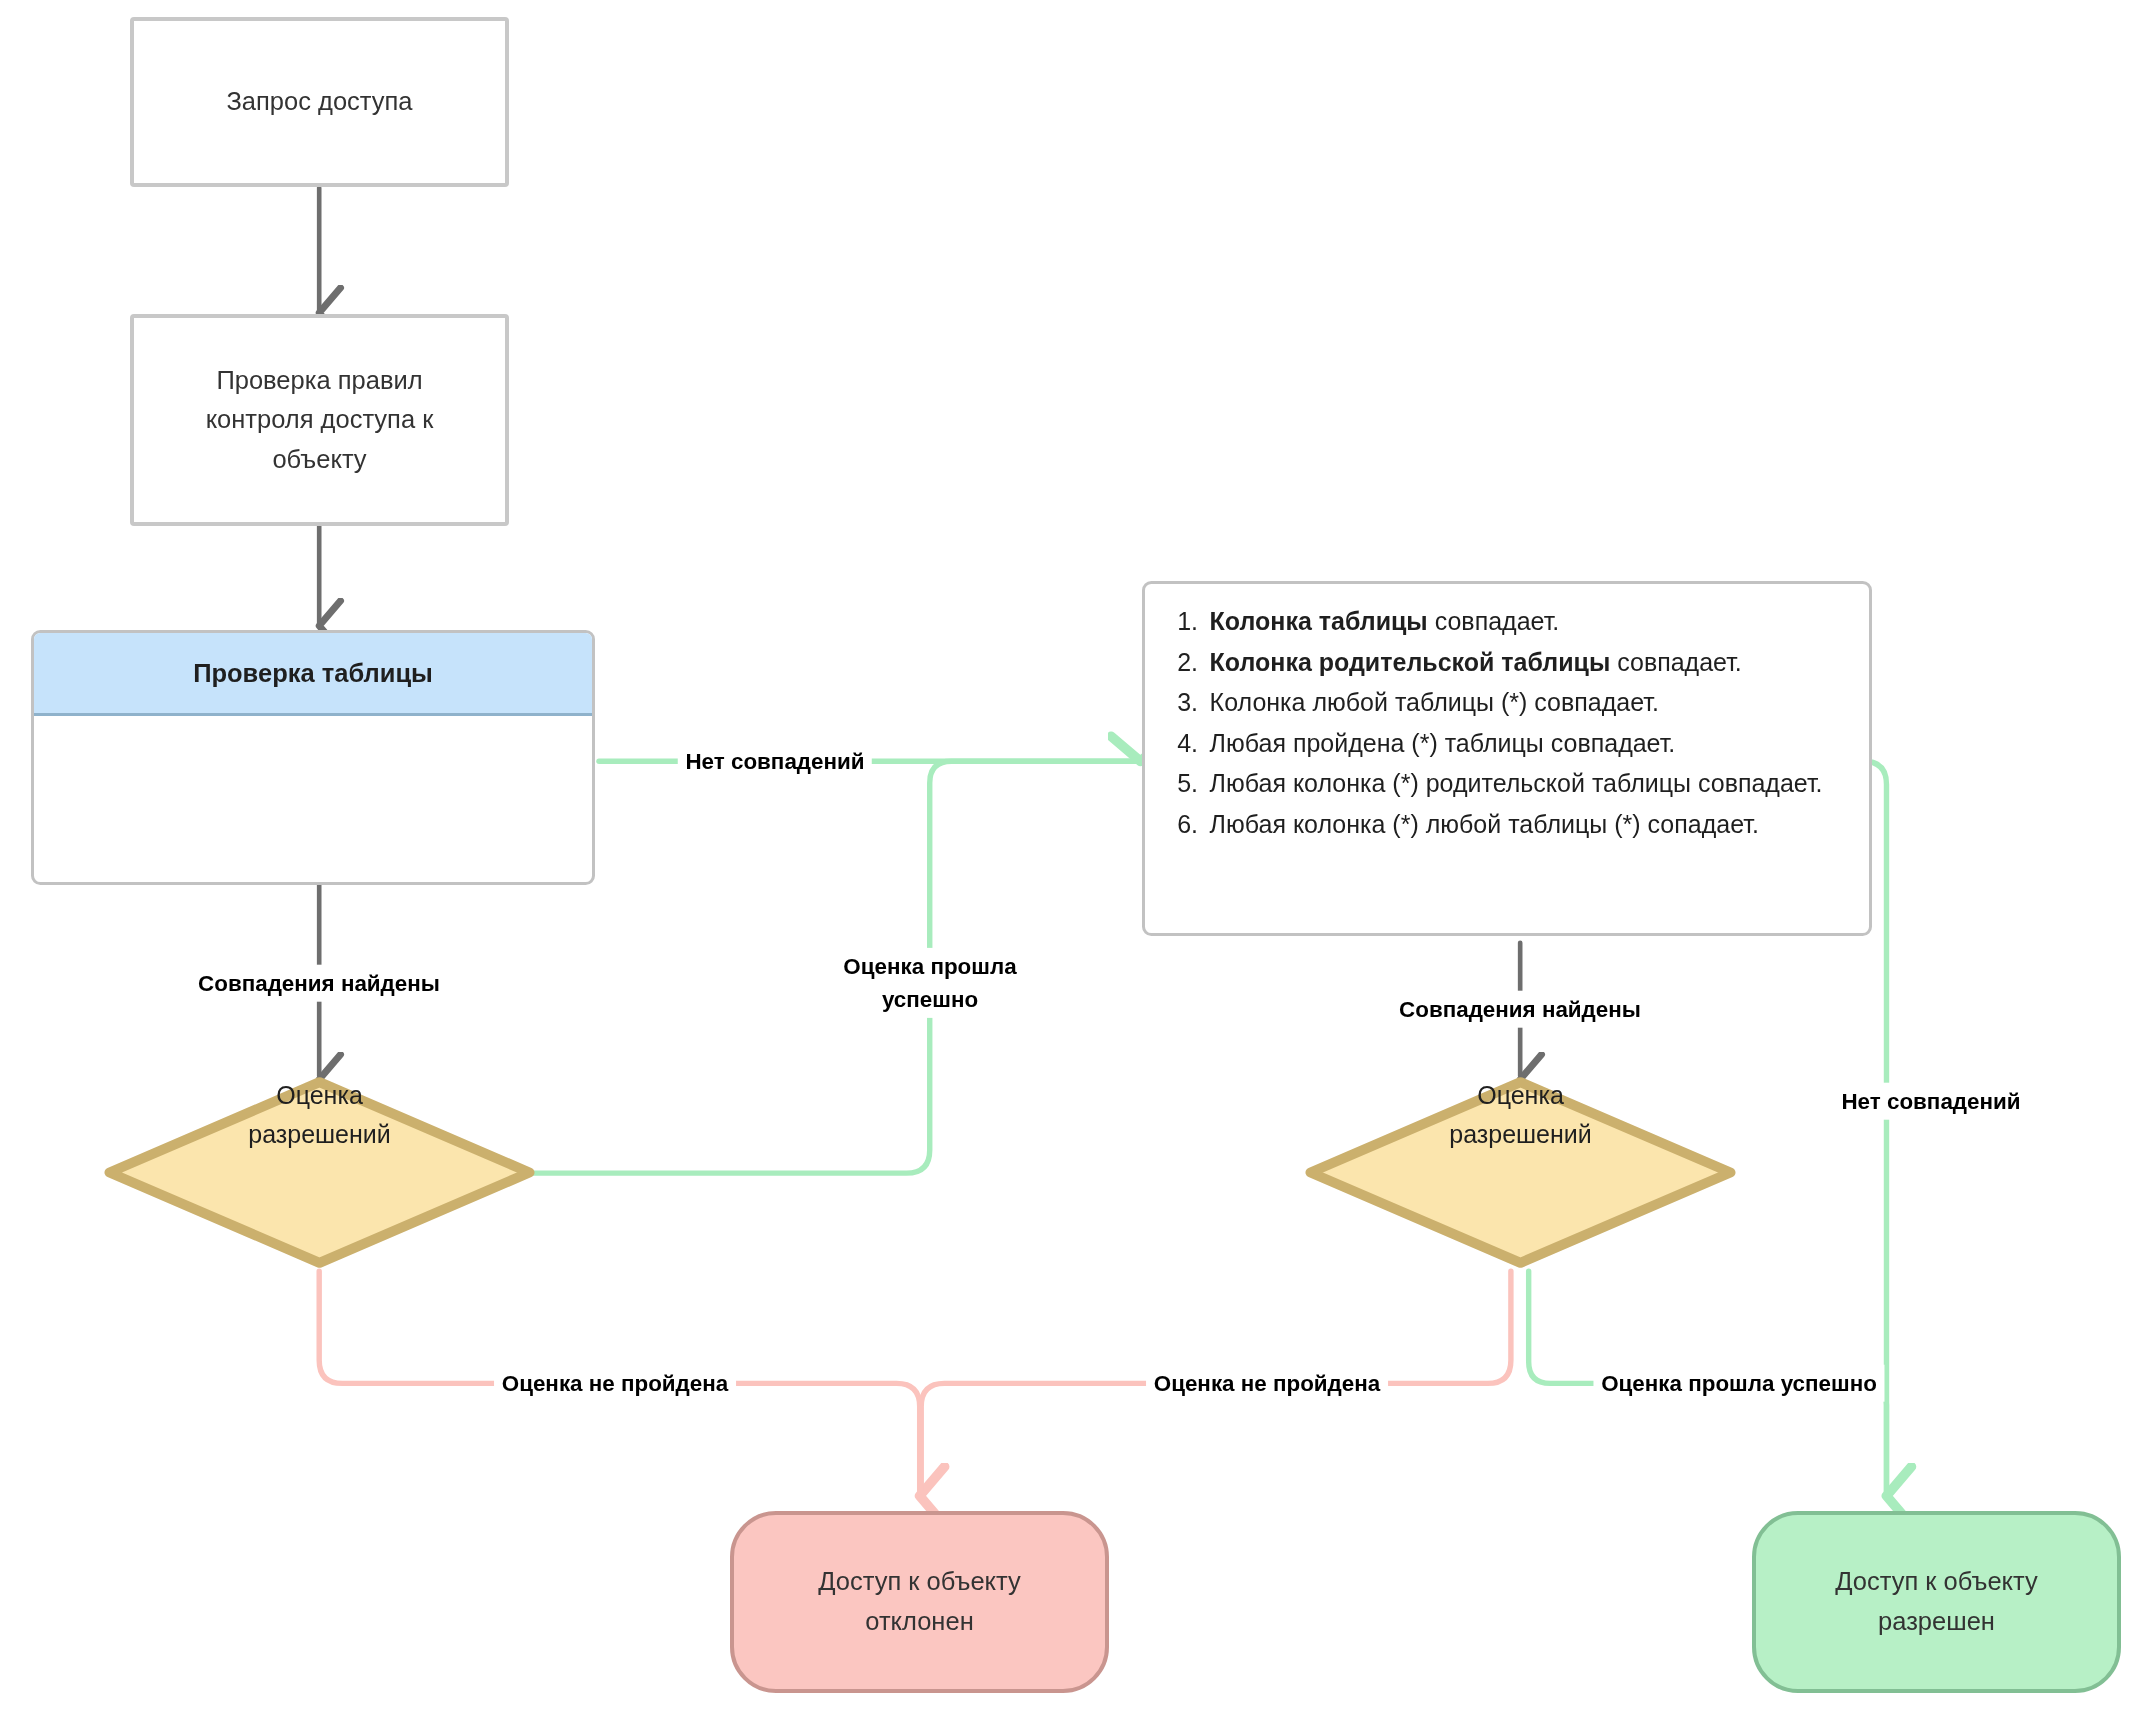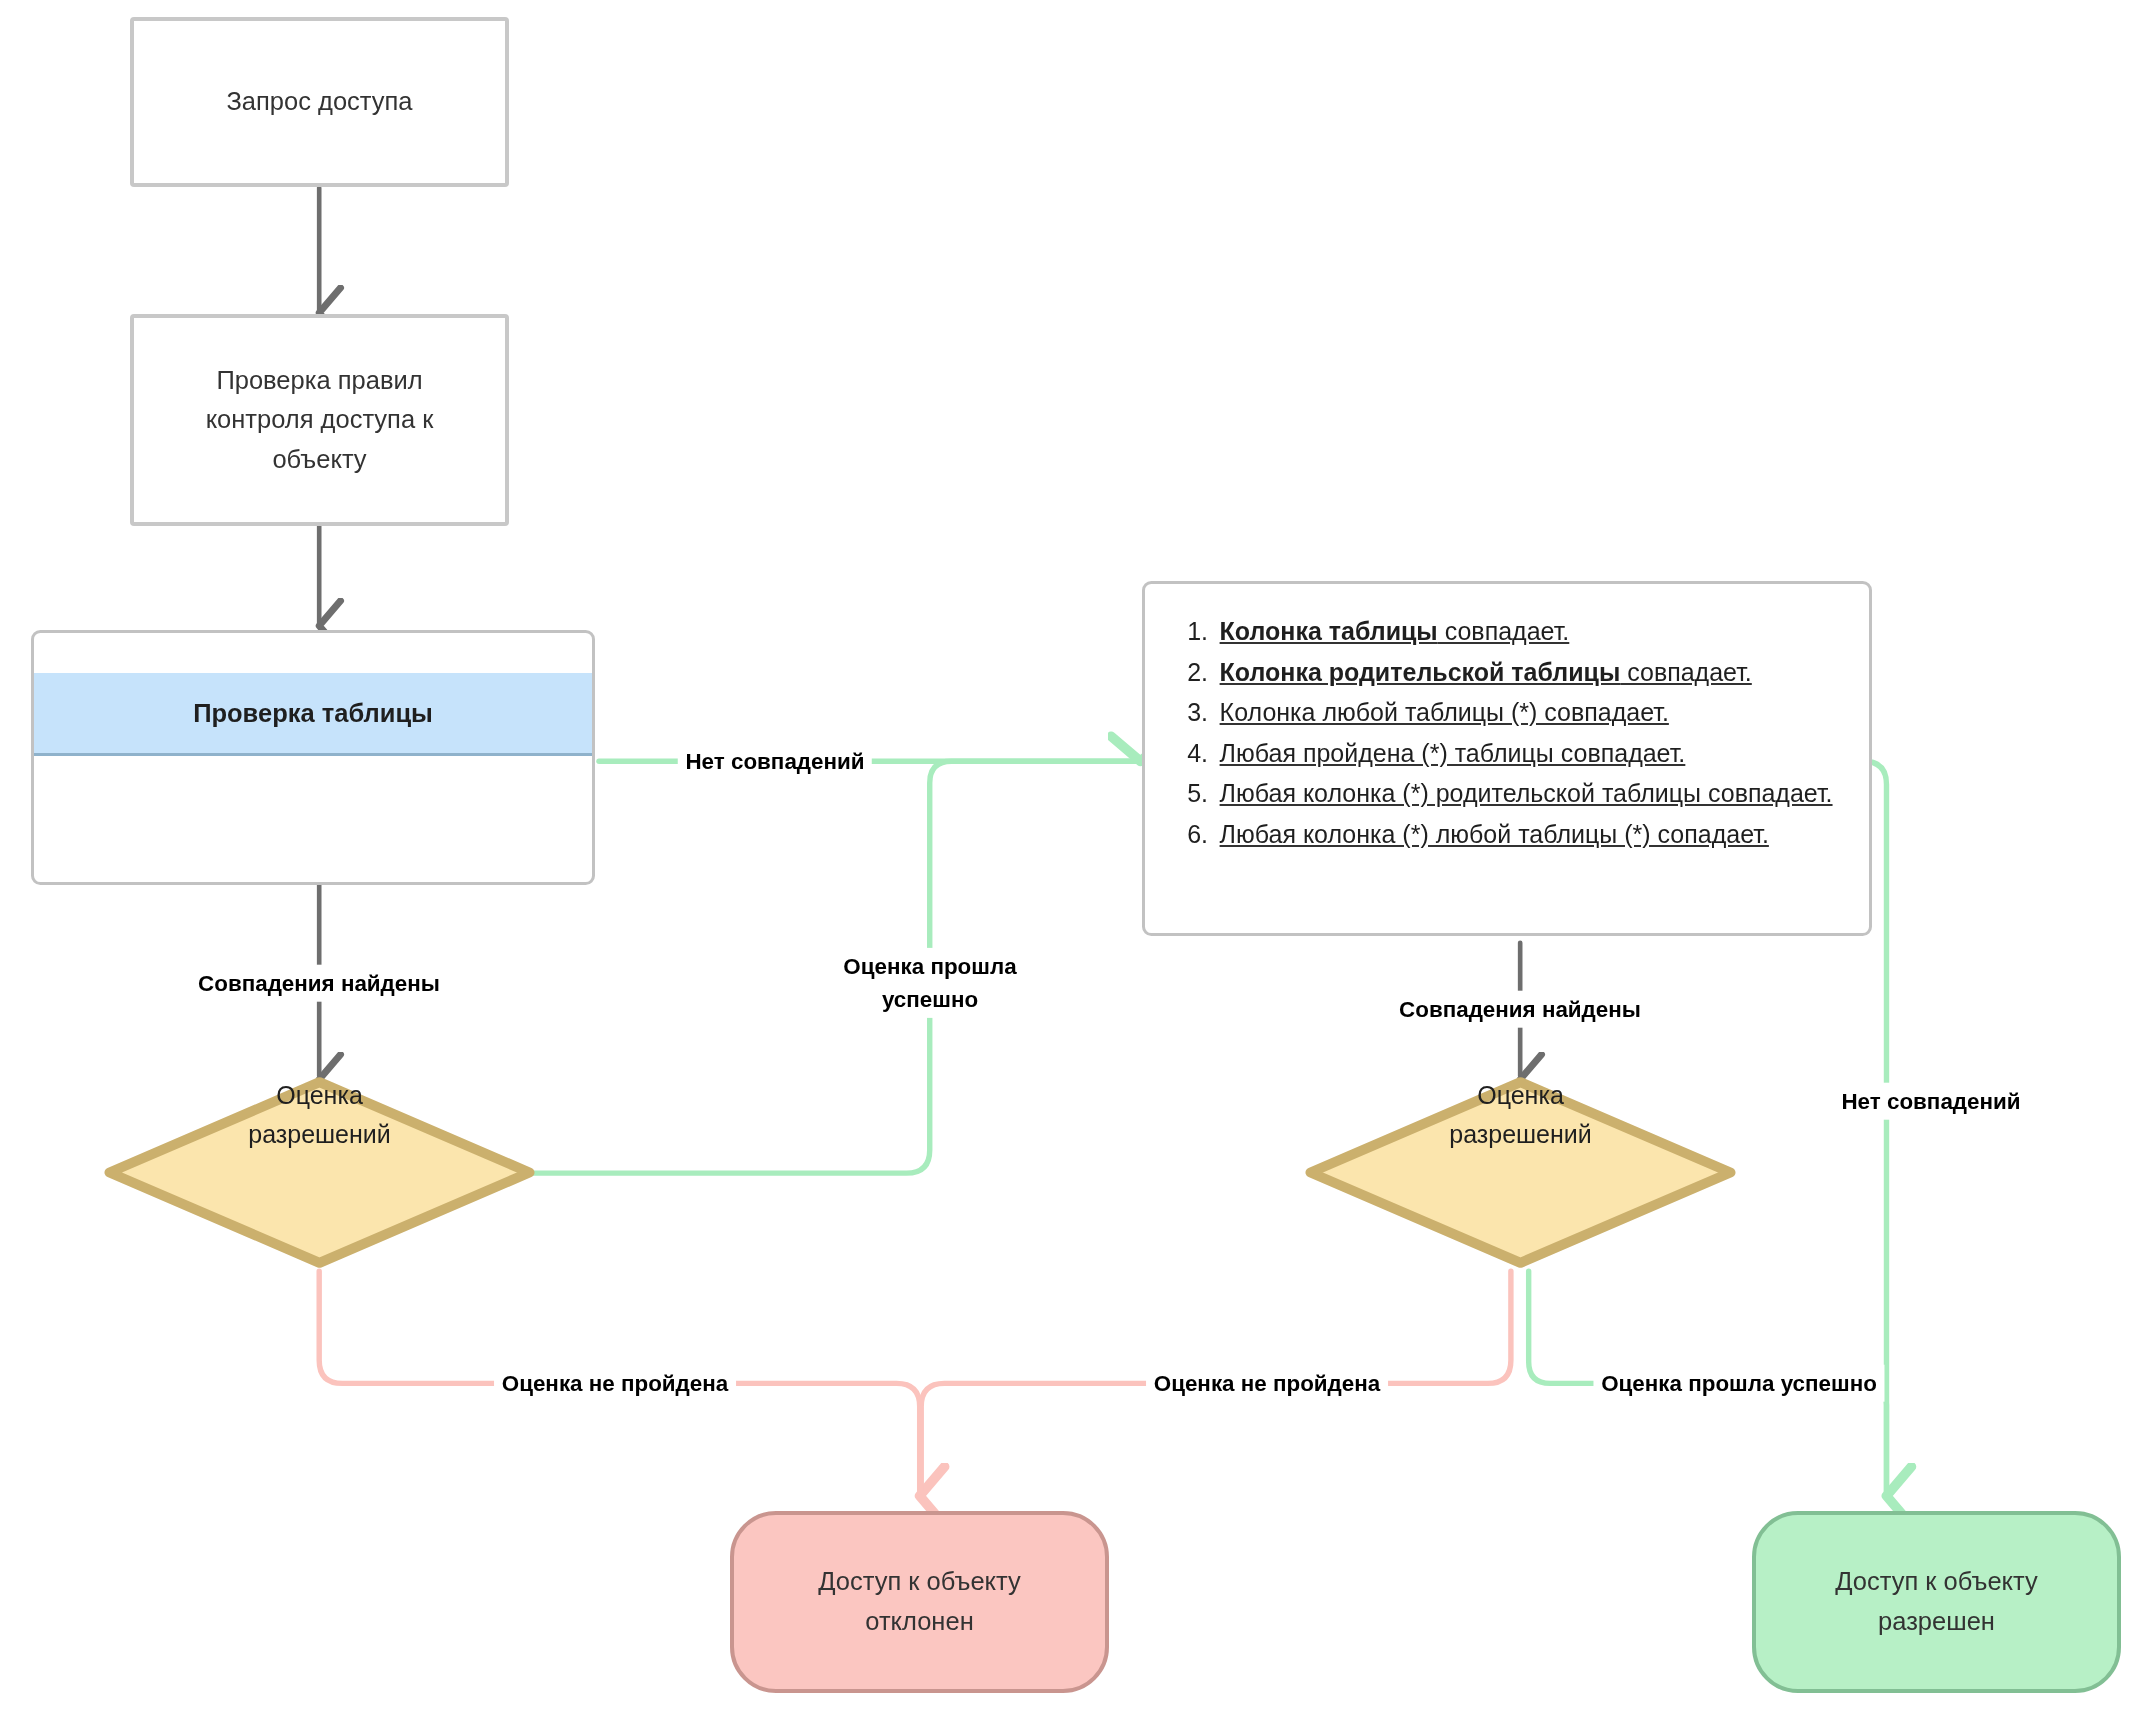--- a/index.html
+++ b/index.html
@@ -78,24 +78,23 @@
     font-size: 25.5px;
     display: flex;
     align-items: center;
     justify-content: center;
     text-align: center;
   }
   .card-body {
     padding: 17px 20px 20px 20px;
   }
   .card-body ol {
-    margin: 10px;
+    margin: 0;
     padding: 0 0 0 40px;
     list-style: decimal;
-    text-decoration: underline;
   }
   .card-body li {
     font-size: 25px;
     color: #1f1f1f;
     line-height: 1.62;
     padding-left: 4.6px;
   }
   .card-body li b { font-weight: bold; }
 
   
@@ -179,21 +178,21 @@
     <span class="node-label">Запрос доступа</span>
   </div>
 
   <div class="stadium" style="left:130px; top:314px; width:379px; height:212px;">
     <span class="node-label">Проверка правил
 контроля доступа к
 объекту</span>
   </div>
 
   <div class="card" style="left:31px; top:630px; width:564px; height:255px;">
-    <div class="card-header" style="height:83px;margin-top:40px;">Проверка таблицы</div>
+    <div class="card-header" style="height:83px;">Проверка таблицы</div>
   </div>
 
   <div class="card" style="left:1142px; top:581px; width:730px; height:355px;">
     <div class="card-body">
       <ol>
         <li><b>Колонка таблицы</b><span> совпадает.</span></li>
         <li><b>Колонка родительской таблицы</b><span> совпадает.</span></li>
         <li><b></b><span>Колонка любой таблицы (*) совпадает.</span></li>
         <li><b></b><span>Любая пройдена (*) таблицы совпадает.</span></li>
         <li><b></b><span>Любая колонка (*) родительской таблицы совпадает.</span></li>

